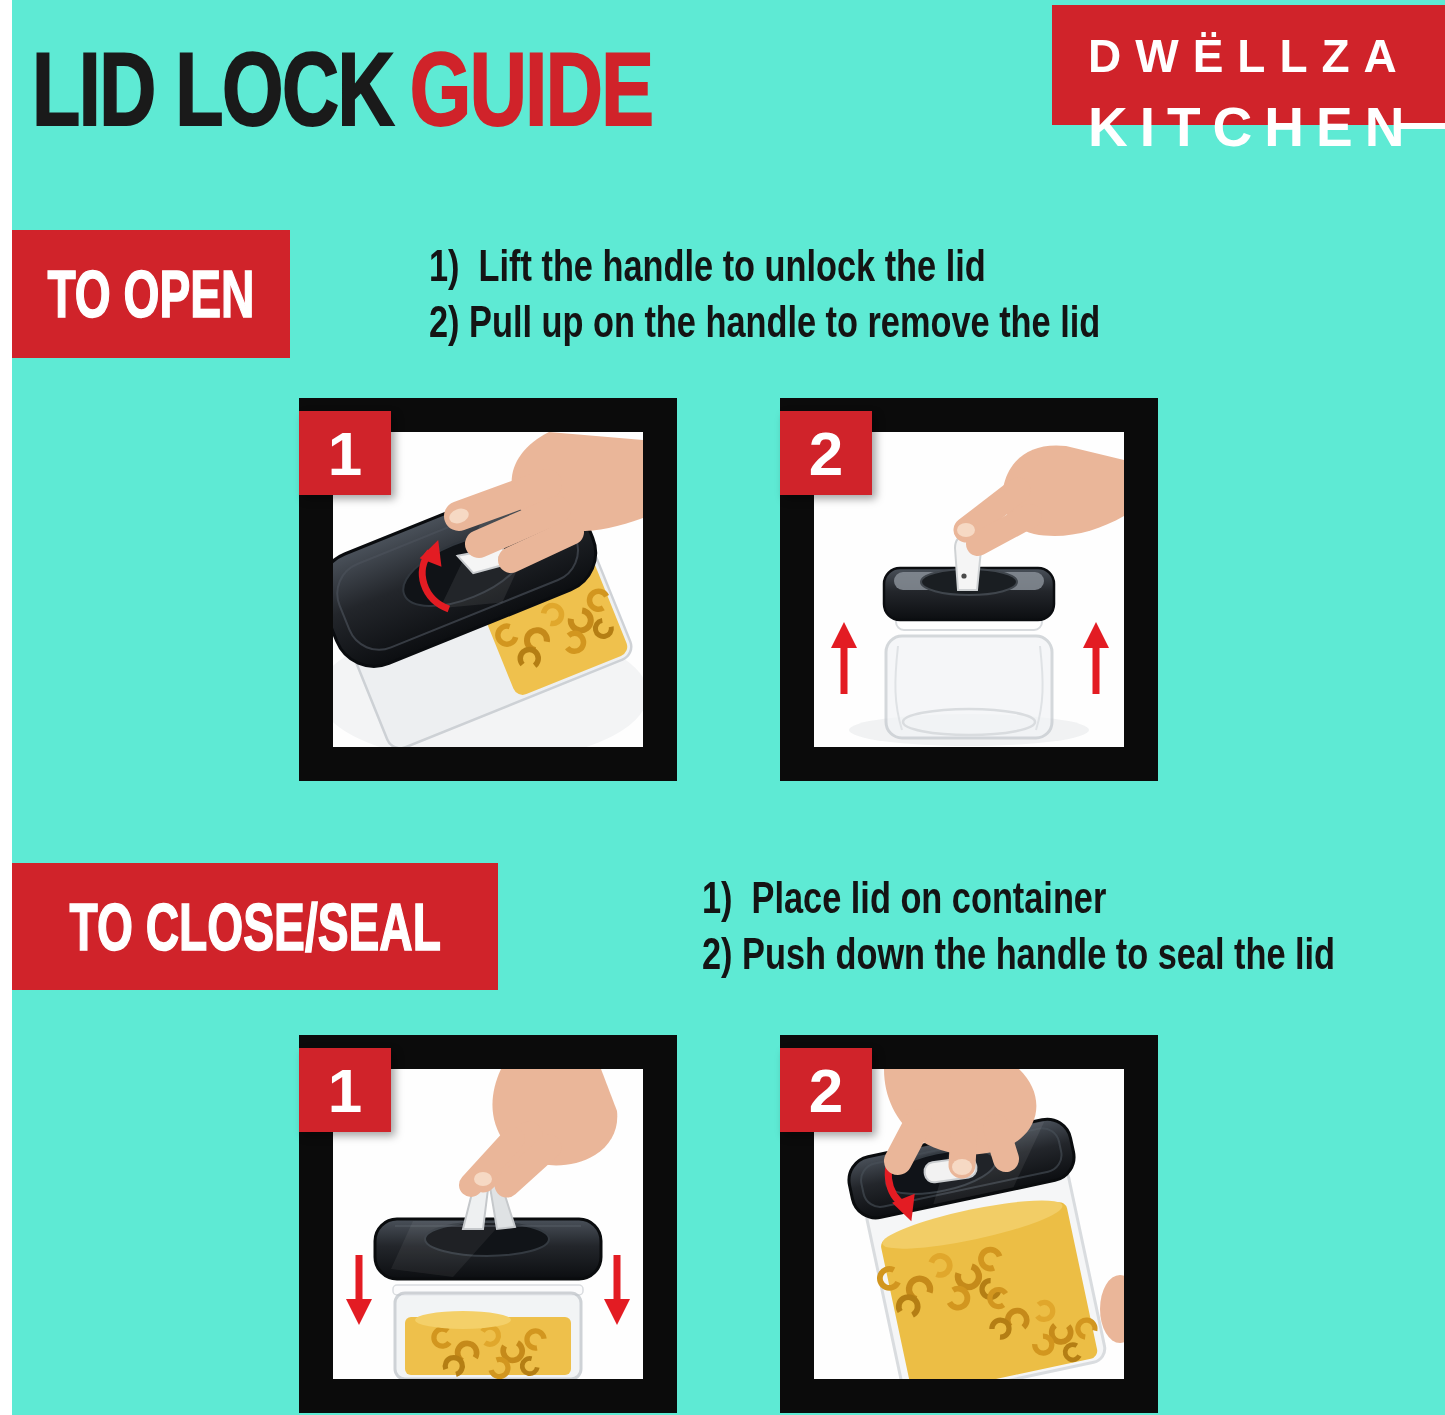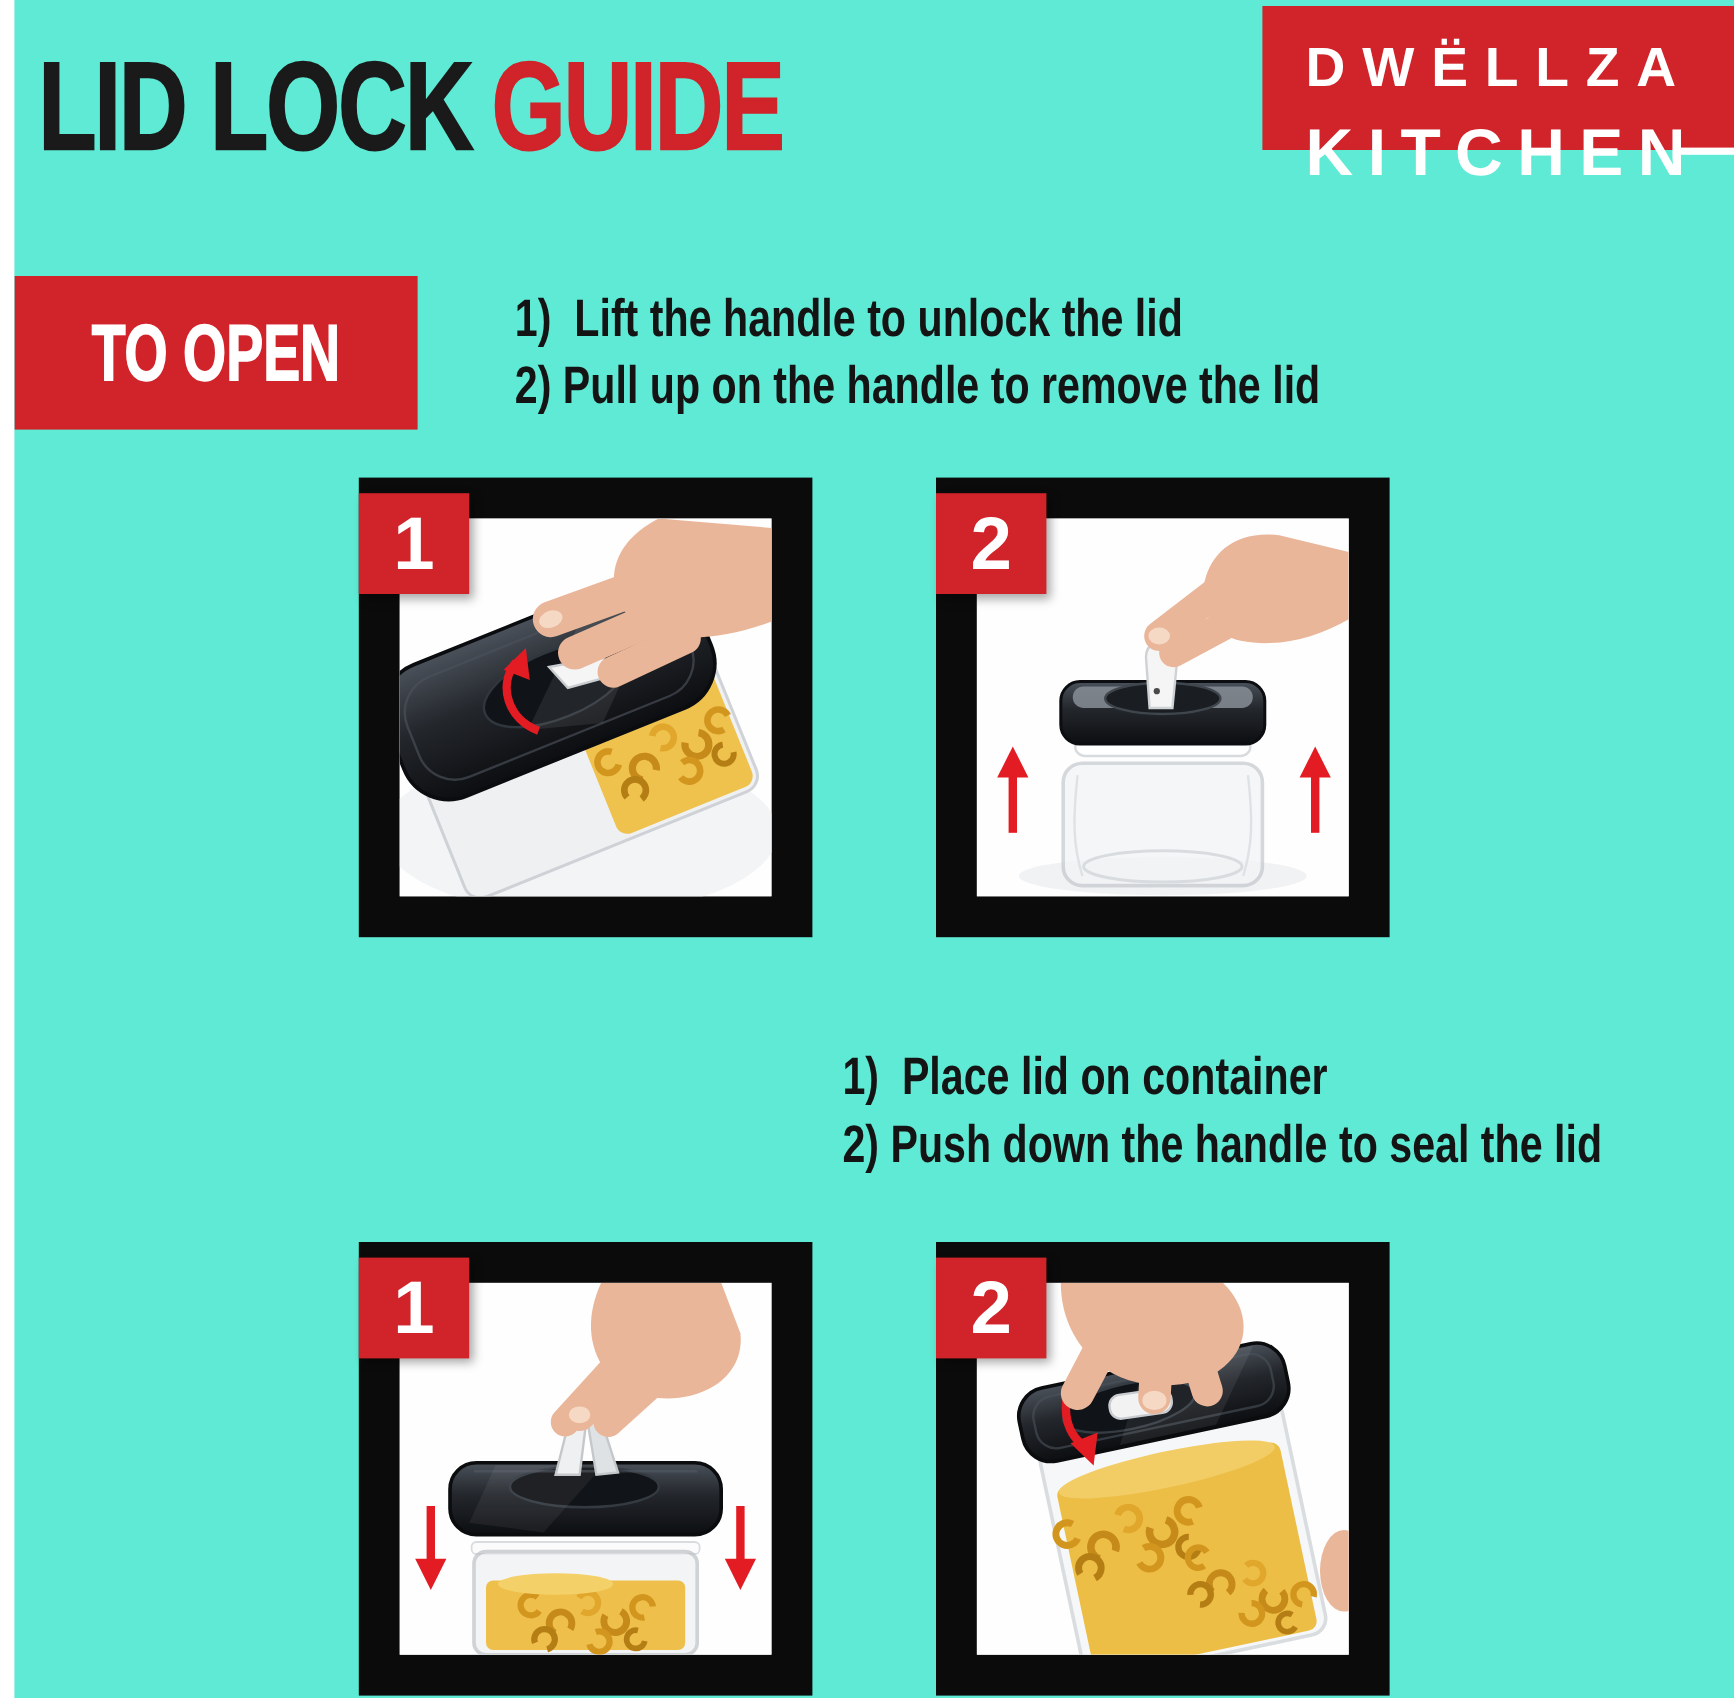--- a/index.html
+++ b/index.html
@@ -16,21 +16,21 @@
   .logo-l1,.logo-l2{position:absolute;left:36px;color:#ffffff;font-weight:bold;white-space:nowrap;}
   .logo-l1{top:24px;font-size:46px;letter-spacing:14px;}
   .logo-l2{top:90px;font-size:55px;letter-spacing:12px;}
   .logo-dash{position:absolute;right:0;top:118px;width:54px;height:6px;background:#ffffff;}
 
   
   .banner{position:absolute;background:#d0232a;color:#ffffff;display:flex;align-items:center;
           justify-content:center;}
   .banner .btxt{font-size:66px;font-weight:bold;white-space:nowrap;transform:scaleX(0.70);
                 -webkit-text-stroke:1.5px #ffffff;}
-  #banner-open{left:0;top:230px;width:336px;height:128px;}
+  #banner-open{left:0;top:230px;width:278px;height:128px;}
   #banner-close{left:0;top:863px;width:486px;height:127px;}
 
   
   .steps{position:absolute;color:#141414;font-weight:bold;font-size:44px;line-height:56px;
          transform:scaleX(0.78);transform-origin:left top;}
   .step{white-space:pre;}
   #steps-open{left:417px;top:238px;}
   #steps-close{left:690px;top:870px;}
 
   
@@ -134,20 +134,23 @@
           <line x1="204" y1="58" x2="152" y2="98" stroke="#eab699" stroke-width="25" stroke-linecap="round"></line>
           <line x1="216" y1="84" x2="164" y2="112" stroke="#eab699" stroke-width="24" stroke-linecap="round"></line>
           <ellipse cx="152" cy="98" rx="9" ry="7" fill="#f6d9c4"></ellipse>
         </g>
         <use href="#arrowUp" transform="translate(30,262)"></use>
         <use href="#arrowUp" transform="translate(282,262)"></use>
       </svg>
     </div>
   </figure>
 
+  <div class="banner" id="banner-close">
+    <span class="btxt">TO CLOSE/SEAL</span>
+  </div>
   <div class="steps" id="steps-close">
     <div class="step">1)  Place lid on container</div>
     <div class="step">2) Push down the handle to seal the lid</div>
   </div>
 
   <figure class="photo" id="photo-c1">
     <div class="badge">
         <span>1</span>
       </div>
     <div class="inner">

